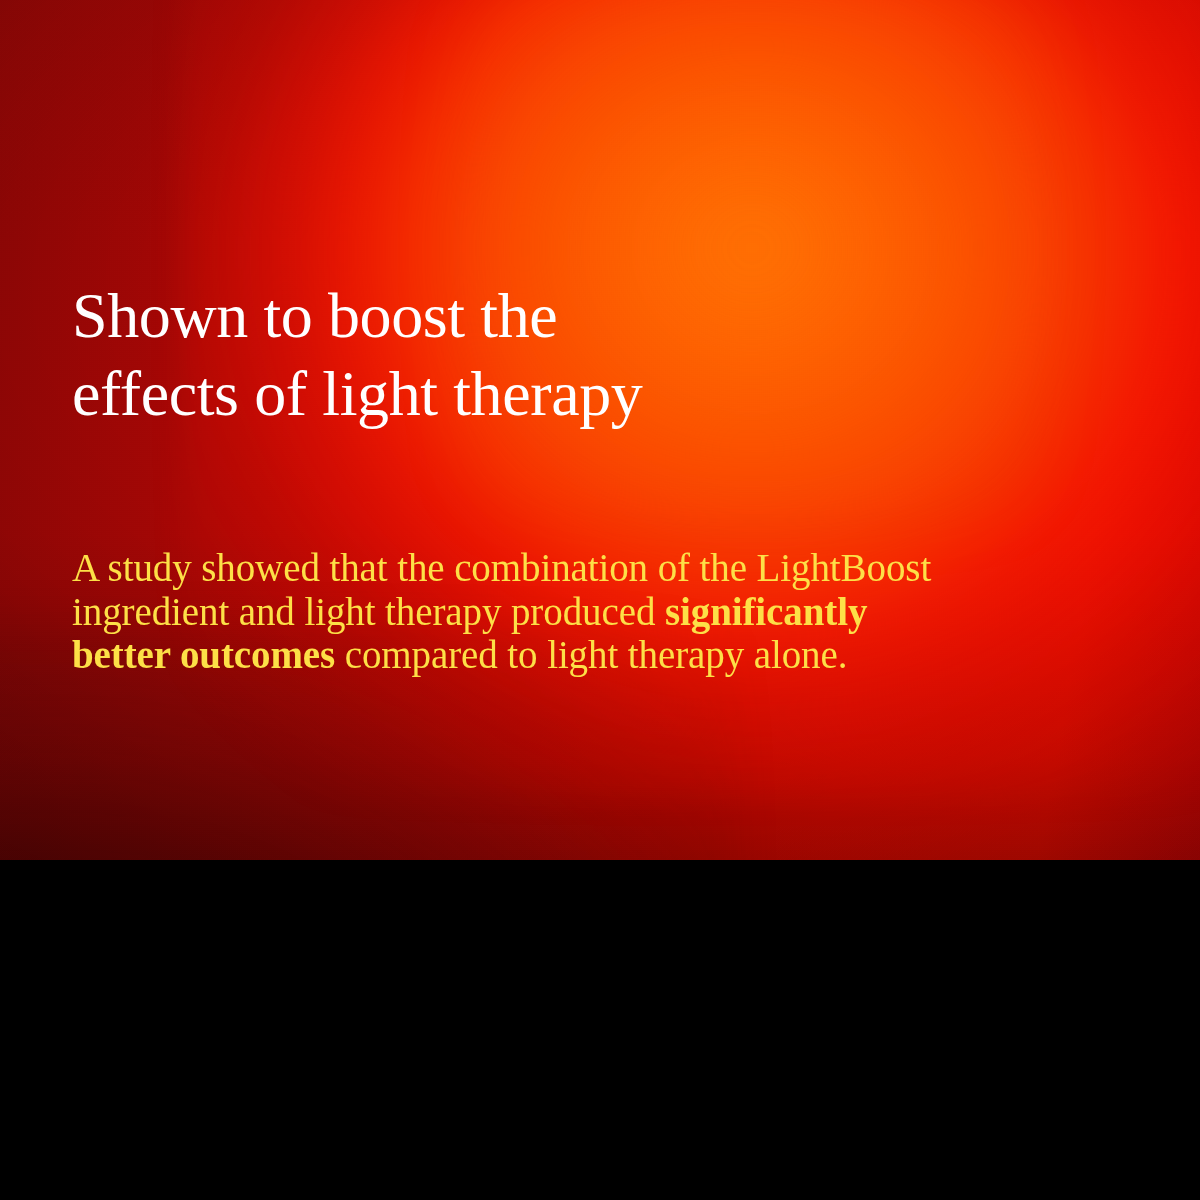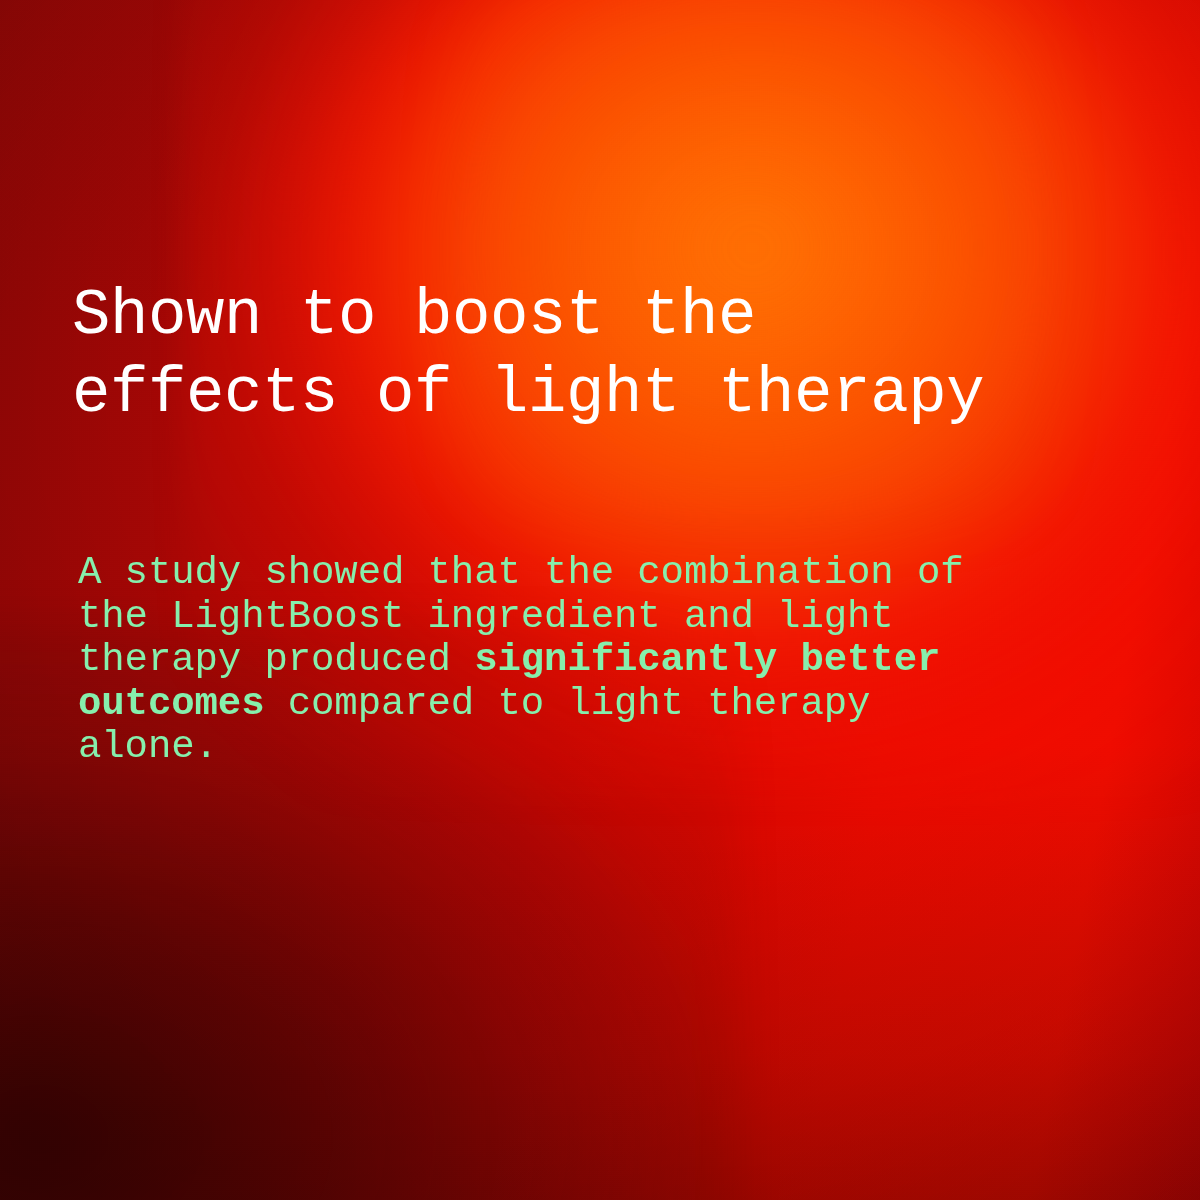--- a/index.html
+++ b/index.html
@@ -5,23 +5,23 @@
 <style>
   html, body {
     margin: 0;
     padding: 0;
     background: #000;
   }
 
   .canvas {
     position: relative;
     width: 1200px;
-    height: 1200px;
+    height: 860px;
     overflow: hidden;
-    font-family: Liberation Mono, monospace;
+    font-family: Liberation Serif, serif;
     
     background-color: #c00805;
     isolation: isolate;
   }
 
   
 
   .bg-base {
     position: absolute;
     inset: 0;
@@ -152,22 +152,22 @@
   }
 
   .body-block {
     position: absolute;
     left: 72px;
     top: 546px;
     width: 900px;
   }
 
   .body-paragraph {
-    margin: 6px;
-    color: #86efac;
+    margin: 0;
+    color: #fde047;
     font-size: 39px;
     font-weight: 400;
     line-height: 43.5px;
     letter-spacing: -0.1px;
     white-space: pre-line;
   }
 
   .body-paragraph + .body-paragraph {
     margin-top: 43.5px;
   }

